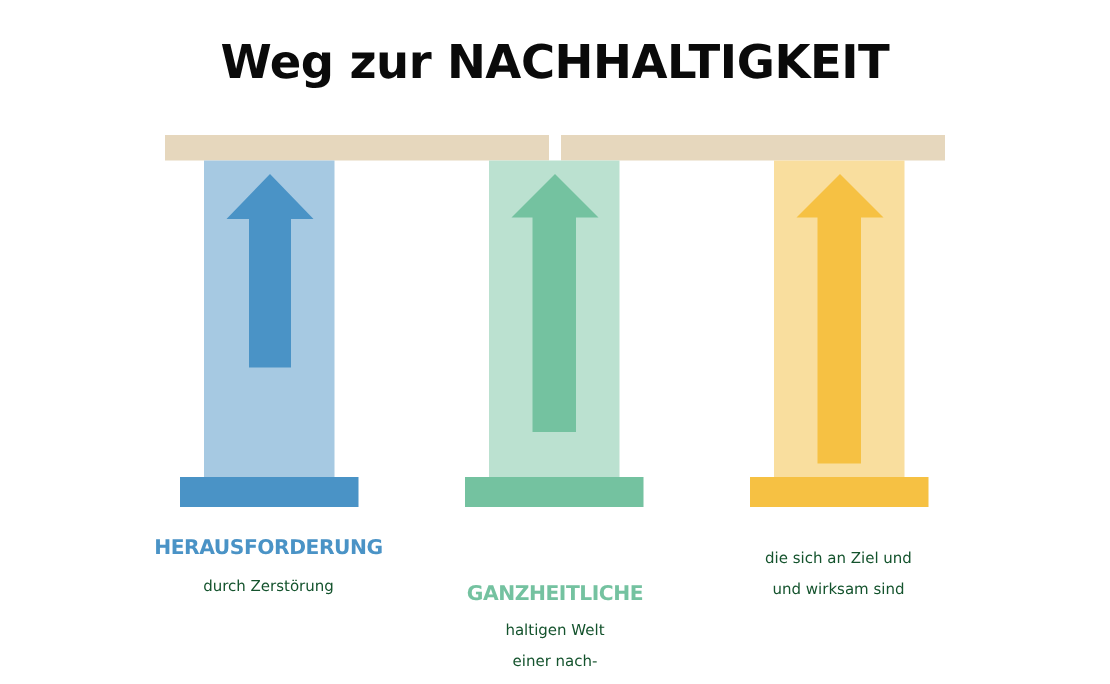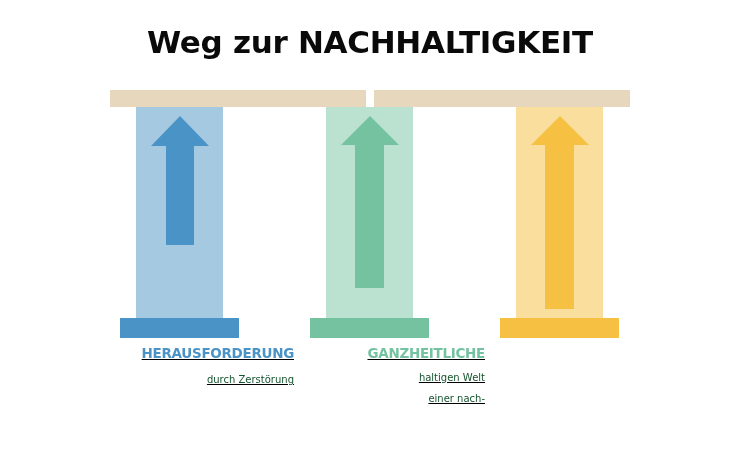--- a/index.html
+++ b/index.html
@@ -2,21 +2,21 @@
 <html><head>
 <meta charset="utf-8">
 <style>
   html, body { margin:0; padding:0; background:#ffffff; }
   body { width:740px; height:456px; position:relative; overflow:hidden; font-family:"DejaVu Sans", sans-serif; }
   .title { position:absolute; left:0; top:24px; width:740px; text-align:center; font-family:"DejaVu Sans", sans-serif; font-weight:bold; font-size:31px; color:#0a0a0a; letter-spacing:-0.3px; }
   .beam { position:absolute; top:90px; height:17px; }
   .column { position:absolute; top:107px; width:87px; height:211px; }
   .arrow { position:absolute; left:0; top:0; }
   .base { position:absolute; top:318px; width:119px; height:20px; }
-  .label { position:absolute; top:344px; width:230px; text-align:right;text-decoration:underline; }
+  .label { position:absolute; top:356px; width:230px; text-align:center; }
   .label-head { font-family:"DejaVu Sans", sans-serif; font-weight:bold; font-size:13.5px; line-height:19px; letter-spacing:-0.3px; }
   .label-line { font-family:"DejaVu Sans", sans-serif; font-size:10px; line-height:21px; color:#14532d; }
 </style>
 </head>
 <body>
 
 <div class="title">Weg zur NACHHALTIGKEIT</div>
 
 <div class="beam" style="left:110px;width:256px;background:#e6d7bd;"></div>
 <div class="beam" style="left:374px;width:256px;background:#e6d7bd;"></div>
@@ -36,30 +36,32 @@
 </div>
 
 <div>
   <div class="column" style="left:326px;background:#bbe1d0;">
     <svg class="arrow" width="87" height="211" viewBox="0 0 87 211">
       <polygon points="44,9 73,38 58,38 58,181 29,181 29,38 15,38" fill="#74c2a0"></polygon>
     </svg>
   </div>
   <div class="base" style="left:310px;background:#74c2a0;"></div>
   <div class="label" style="left:255px;">
-    <div class="label-head" style="color:#74c2a0;">GANZHEITLICHE</div>
+    <div class="label-head" style="color:#74c2a0;margin-top:31px;">GANZHEITLICHE</div>
     <div style="height:4px"></div>
     <div class="label-line">haltigen Welt</div>
     <div class="label-line">einer nach-</div>
   </div>
 </div>
 
 <div>
   <div class="column" style="left:516px;background:#f9de9e;">
     <svg class="arrow" width="87" height="211" viewBox="0 0 87 211">
       <polygon points="44,9 73,38 58,38 58,202 29,202 29,38 15,38" fill="#f6c143"></polygon>
     </svg>
   </div>
   <div class="base" style="left:500px;background:#f6c143;"></div>
   <div class="label" style="left:444px;">
     <div style="height:6px"></div>
+    <div class="label-line">die sich an Ziel und</div>
+    <div class="label-line">und wirksam sind</div>
   </div>
 </div>
 
 </body></html>

